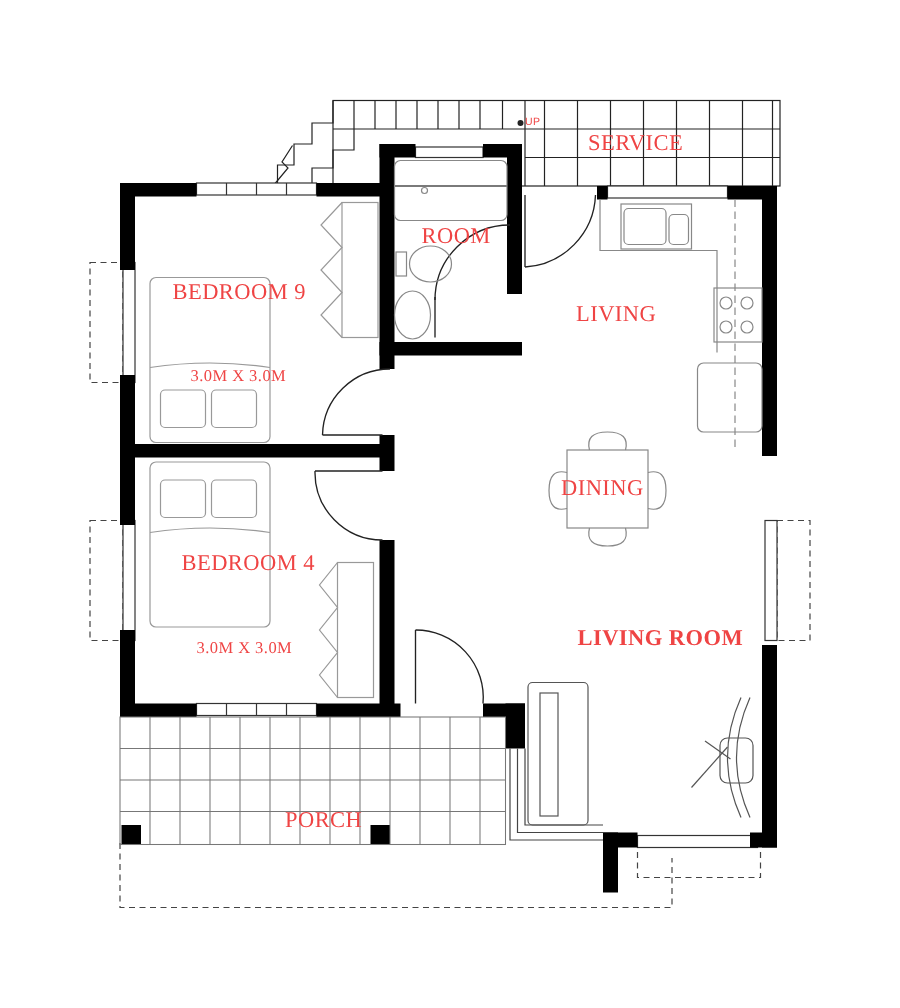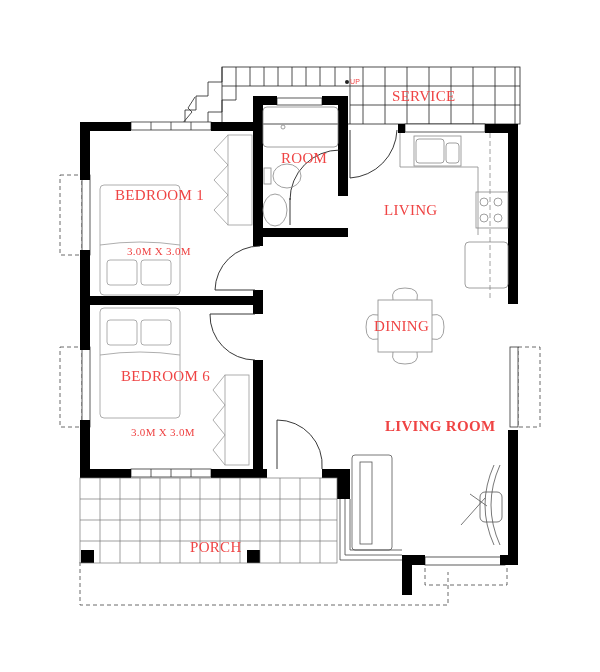--- a/index.html
+++ b/index.html
@@ -193,23 +193,23 @@
     <rect x="352" y="455" width="40" height="95" rx="3"></rect>
     <rect x="360" y="462" width="12" height="82"></rect>
     <path d="M494,465 q-18,40 0,80"></path>
     <path d="M500,465 q-18,40 0,80"></path>
     <rect x="480" y="492" width="22" height="30" rx="5"></rect>
     <line x1="461" y1="525" x2="485" y2="498"></line>
     <line x1="470" y1="494" x2="487" y2="506"></line>
   </g>
 </svg>
 
-<div class="lbl room" style="left:115px;top:187px;">BEDROOM 1</div>
+<div class="lbl room" style="left:115px;top:187px;">BEDROOM 9</div>
 <div class="lbl dim" style="left:127px;top:207px;">3.0M X 3.0M</div>
-<div class="lbl room" style="left:121px;top:368px;">BEDROOM 6</div>
+<div class="lbl room" style="left:121px;top:368px;">BEDROOM 4</div>
 <div class="lbl dim" style="left:131px;top:388px;">3.0M X 3.0M</div>
 <div class="lbl room" style="left:281px;top:150px;">ROOM</div>
 <div class="lbl room" style="left:392px;top:88px;">SERVICE</div>
 <div class="lbl room" style="left:384px;top:202px;">LIVING</div>
 <div class="lbl room" style="left:374px;top:318px;">DINING</div>
 <div class="lbl room" style="left:385px;top:418px;font-weight:bold;">LIVING ROOM</div>
 <div class="lbl room" style="left:190px;top:539px;">PORCH</div>
 <div class="lbl tiny" style="left:350px;top:78px;">UP</div>
 
 </body></html>

